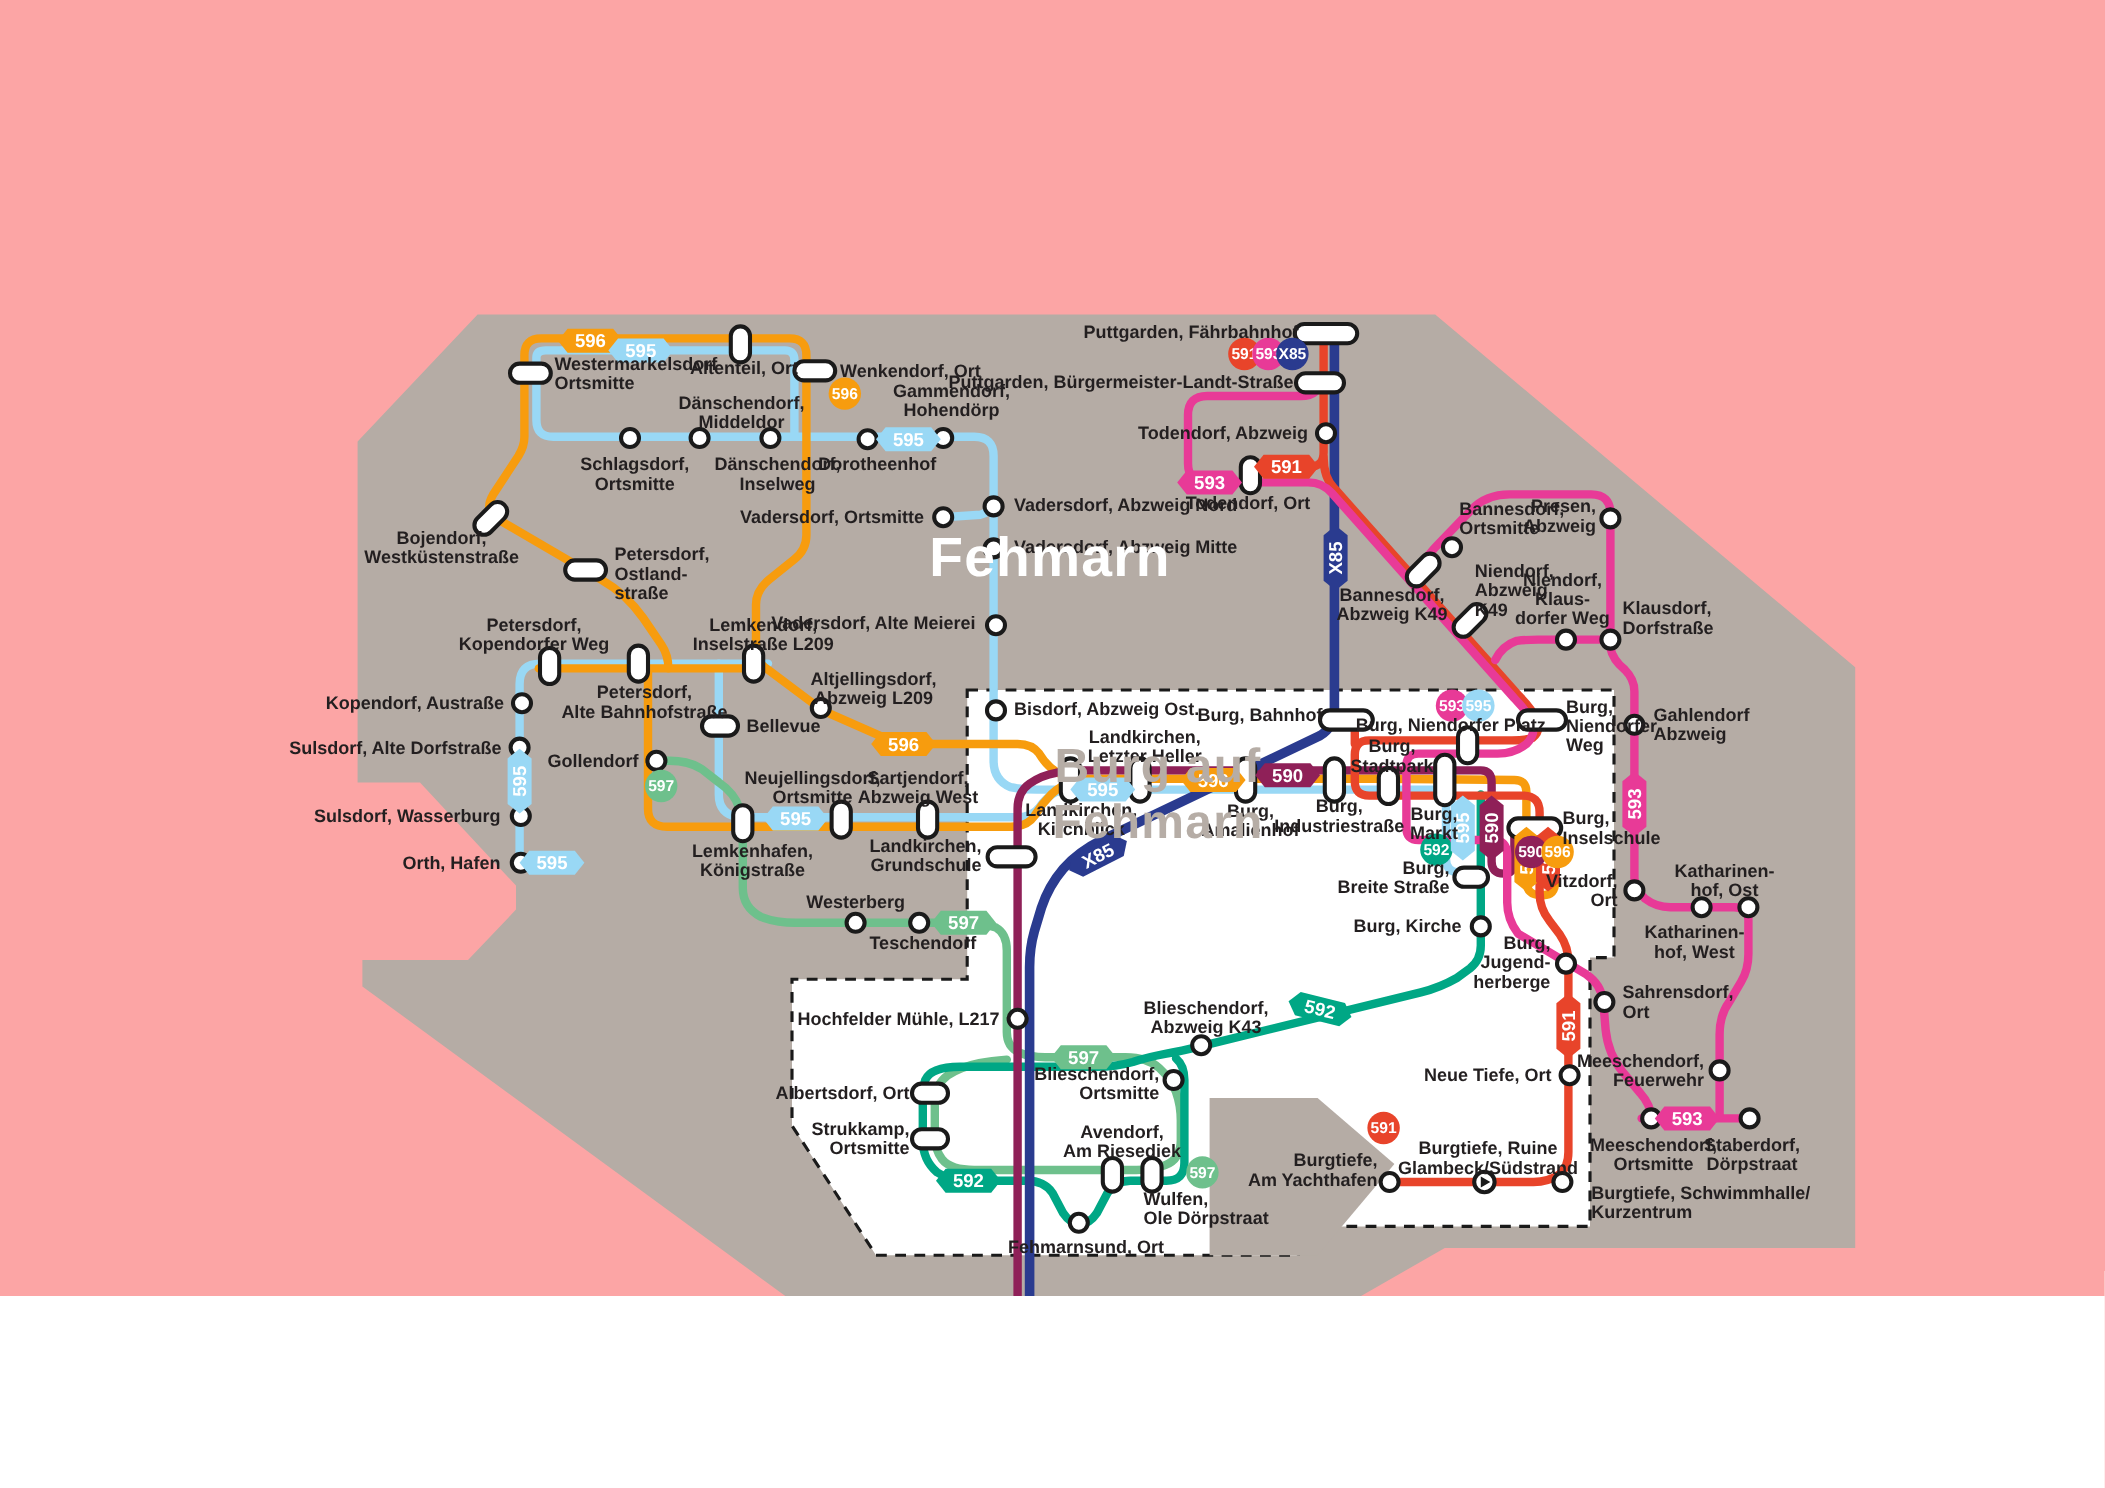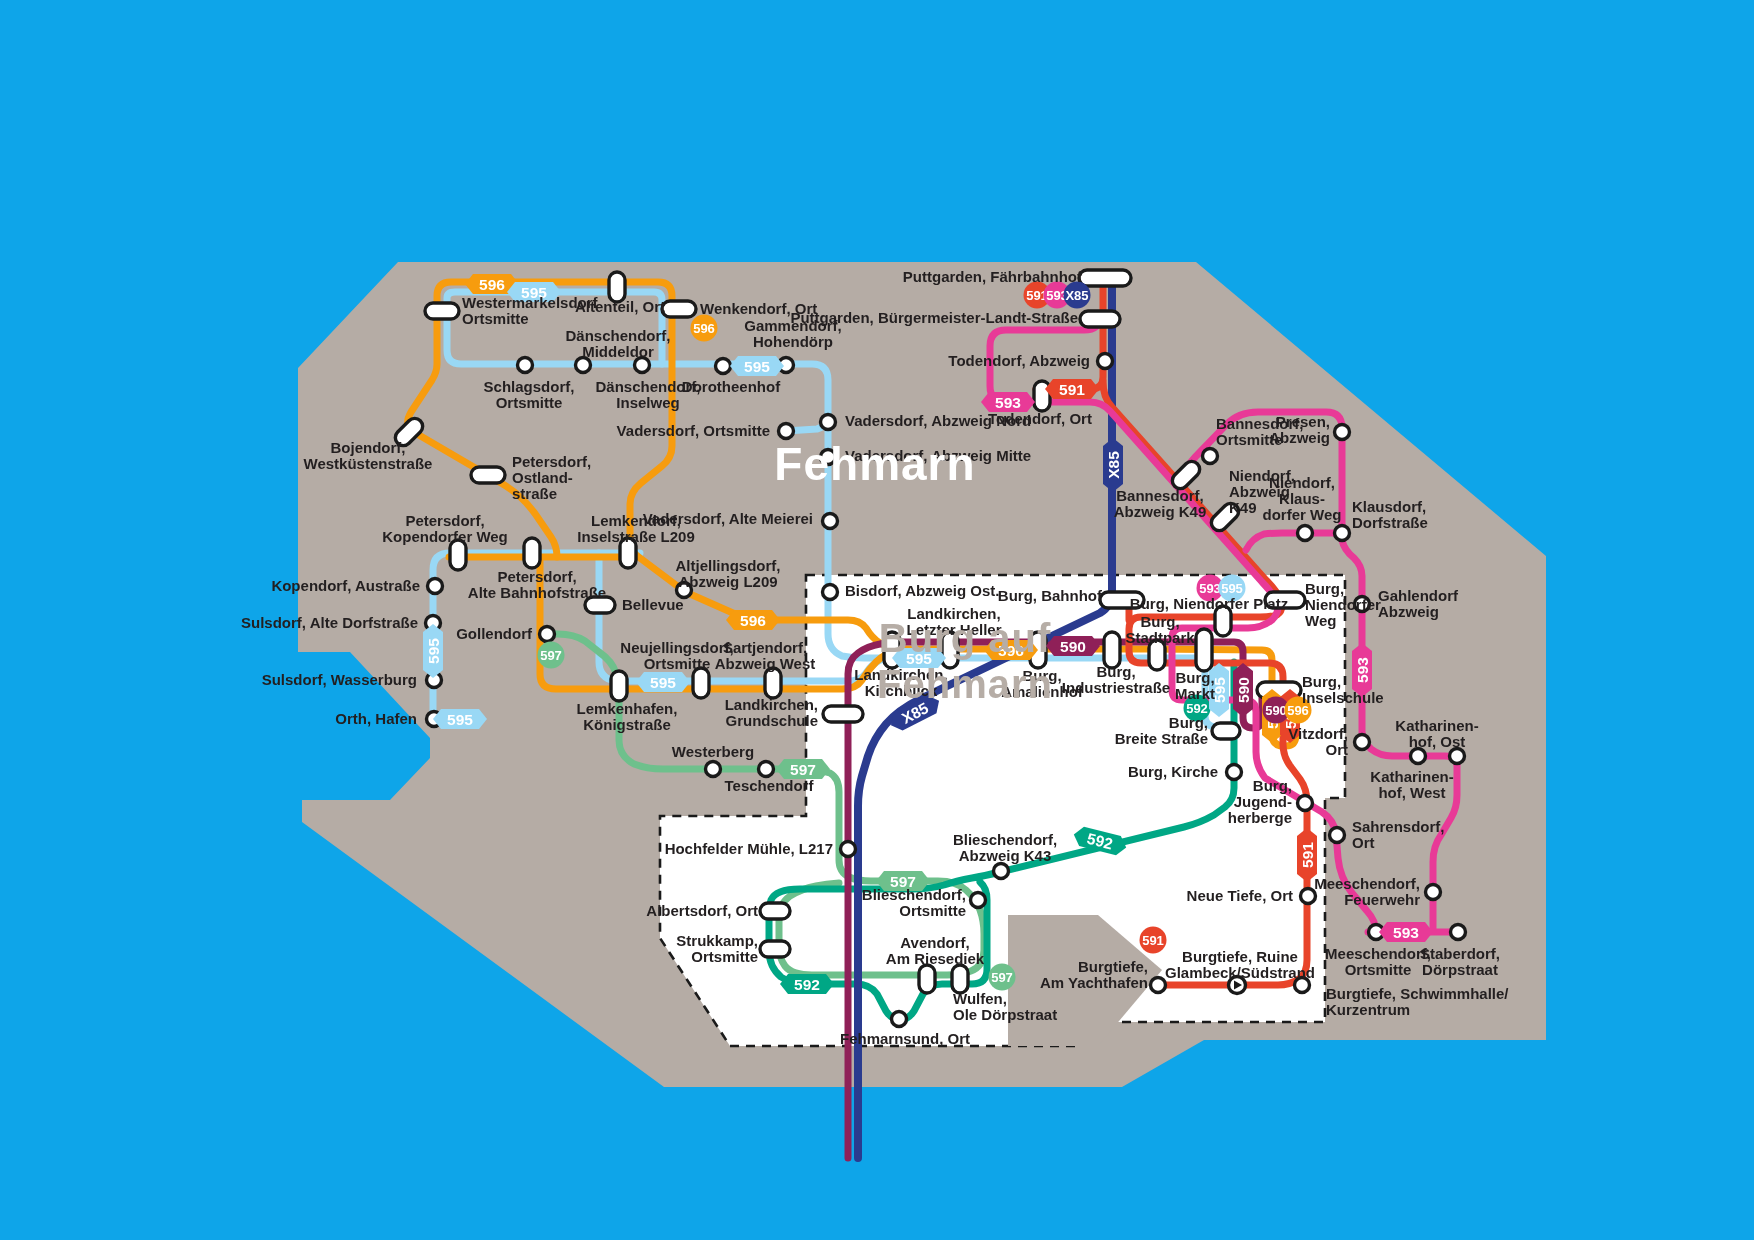--- a/index.html
+++ b/index.html
@@ -1,16 +1,16 @@
 <!DOCTYPE html>
 <html><head>
 <meta charset="utf-8">
 <style>
   html,body{margin:0;padding:0;background:#ffffff;}
-  .map-wrap{width:1754px;height:1240px;position:relative;background:#0ea5e9;overflow:hidden;}
+  .map-wrap{width:1754px;height:1080px;position:relative;background:#fca5a5;overflow:hidden;}
   svg{display:block;}
   text{font-family:"Liberation Sans","DejaVu Sans",sans-serif;font-weight:bold;}
 </style>
 </head>
 <body>
 
 <div class="map-wrap">
   <svg id="map-svg" width="1754" height="1240" viewBox="0 0 1754 1240" xmlns="http://www.w3.org/2000/svg">
       <path d="M398,262 L1196,262 L1546,556 L1546,1040 L1204,1040 L1122,1087 L664,1087 L302,822 L302,800 L390,800 L430,758 L430,738 L350,652 L298,652 L298,368 Z" fill="#b5aca5"></path>
       <path d="M806,575 L1345,575 L1345,798 L1325,798 L1325,1022 L1082,1022 L1082,1046 L730,1046 L660,938 L660,816 L806,816 Z" fill="#ffffff" stroke="#1a1a1a" stroke-width="2.6" stroke-dasharray="9 7"></path>

